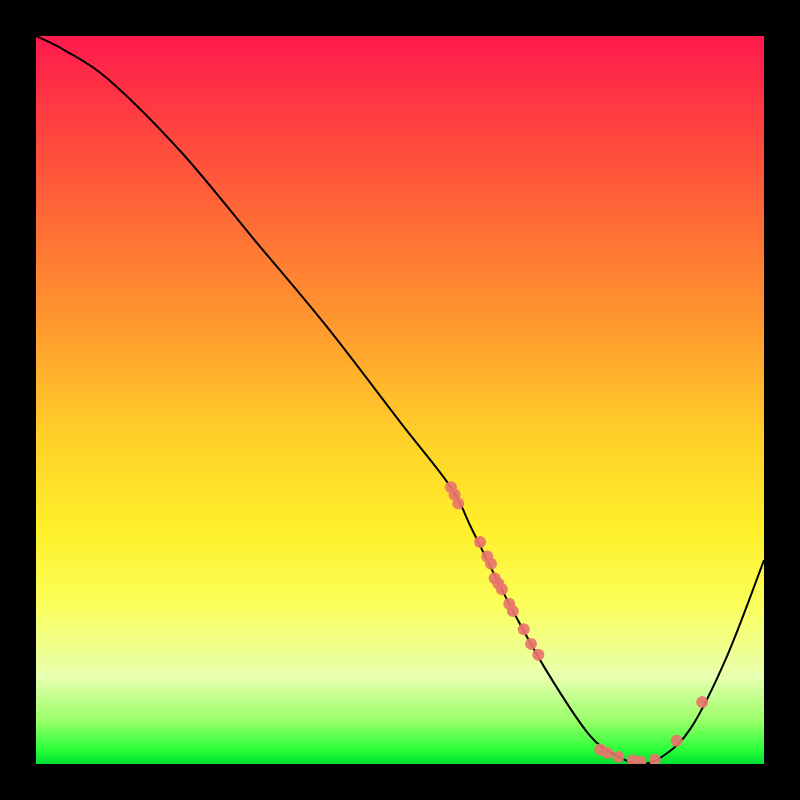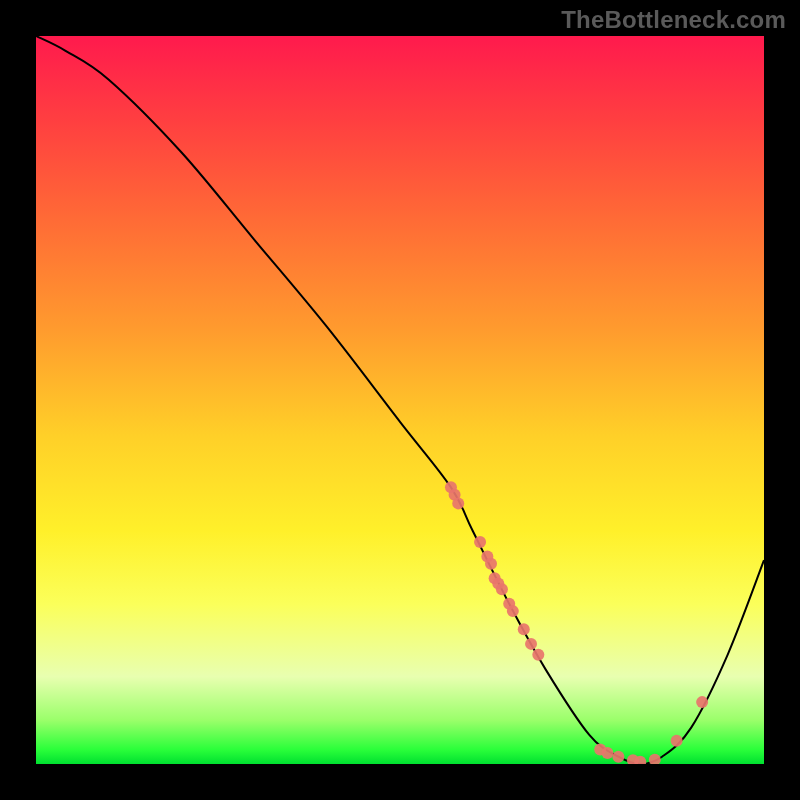--- a/index.html
+++ b/index.html
@@ -60,21 +60,20 @@
   svg.curve {
     position: absolute;
     left: 0;
     top: 0;
   }
 </style>
 </head>
 <body>
 
 <div class="frame">
-  <div class="watermark">TheBottleneck.com</div>
 
   <div class="plot-area">
     <div class="gradient-bg"></div>
 
     <svg class="curve" width="728" height="728" viewBox="0 0 728 728">
       <g id="curve-path">
           <path d="M 0 0 C 4.8533333333333335 2.4266666666666765, 16.986666666666668 7.280000000000048, 29.12 14.56000000000006 C 41.25333333333333 21.84000000000007, 53.38666666666667 26.693333333333403, 72.8 43.680000000000064 C 92.21333333333332 60.66666666666673, 121.33333333333333 89.78666666666669, 145.6 116.48000000000002 C 169.86666666666667 143.17333333333335, 194.13333333333333 174.72000000000003, 218.4 203.84000000000003 C 242.66666666666669 232.96000000000004, 266.93333333333334 260.8666666666667, 291.2 291.2 C 315.46666666666664 321.5333333333333, 343.37333333333333 359.1466666666667, 364 385.84000000000003 C 384.62666666666667 412.53333333333336, 402.82666666666665 433.16, 414.96 451.36 C 427.0933333333333 469.56, 427.09333333333336 475.6266666666666, 436.8 495.03999999999996 C 446.50666666666666 514.4533333333333, 461.06666666666666 544.7866666666666, 473.2 567.84 C 485.3333333333333 590.8933333333334, 496.25333333333333 611.52, 509.59999999999997 633.36 C 522.9466666666666 655.2, 541.1466666666666 684.3199999999999, 553.28 698.88 C 565.4133333333333 713.44, 573.9066666666666 715.8666666666667, 582.4 720.72 C 590.8933333333333 725.5733333333334, 596.96 728, 604.24 728 C 611.52 728, 617.5866666666667 726.7866666666666, 626.08 720.72 C 634.5733333333334 714.6533333333334, 644.2800000000001 708.5866666666667, 655.2 691.6 C 666.12 674.6133333333333, 679.4666666666667 646.7066666666666, 691.6 618.8 C 703.7333333333333 590.8933333333333, 721.9333333333334 539.9333333333333, 728 524.16" fill="none" stroke="#000000" stroke-width="2"></path>
         </g>
       <g id="marker-group">
           <circle cx="414.96" cy="451.36" r="6" fill="#e8756b" fill-opacity="0.92"></circle>

